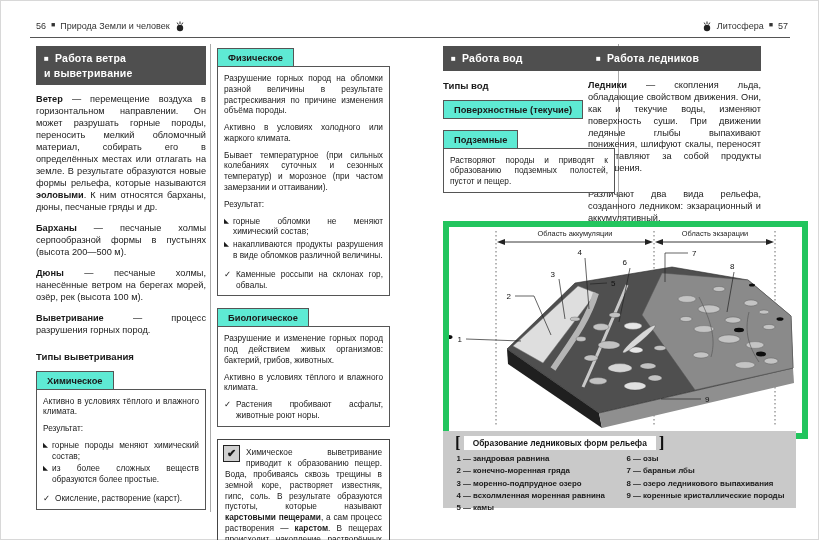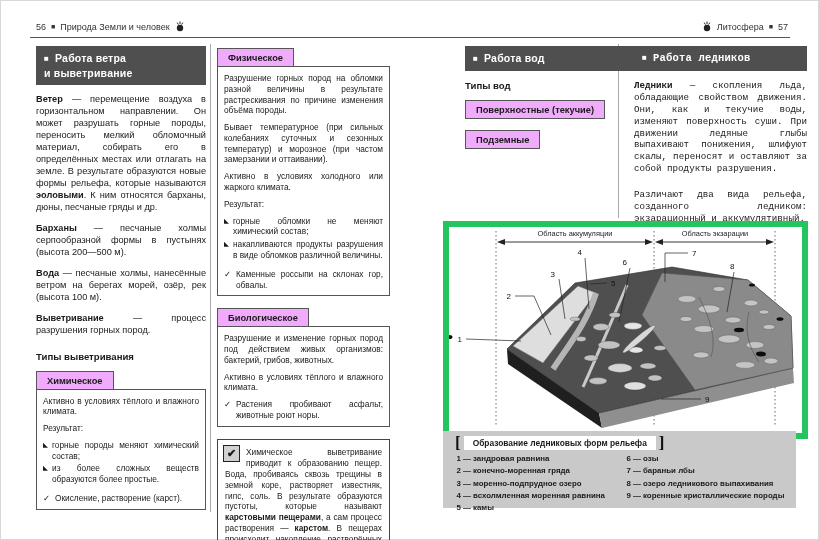--- a/index.html
+++ b/index.html
@@ -4,48 +4,48 @@
 <style>
   html,body{margin:0;padding:0;}
   body{
     width:819px;height:540px;position:relative;background:#ffffff;
     font-family:"Liberation Sans",sans-serif;color:#1a1a1a;
     -webkit-font-smoothing:antialiased;overflow:hidden;
   }
   .frame{position:absolute;inset:0;border:1px solid #d8d8d8;pointer-events:none;}
 
   
-  .runhead{position:absolute;top:21px;font-size:9px;color:#333;display:flex;align-items:center;gap:5px;}
+  .runhead{position:absolute;top:21px;font-size:9px;color:#333;display:flex;gap:5px;}
   .runhead-left{left:36px;}
   .runhead-right{right:31px;}
   .runhead .sqsm{font-size:7px;line-height:1;}
   .rule{position:absolute;left:30px;right:29px;top:37px;border-top:1.4px solid #555;}
 
   .vdiv{position:absolute;width:0;border-left:1px solid #aaa;}
   .vdiv-left{left:210px;top:44px;height:468px;}
   .vdiv-right{left:618px;top:44px;height:174px;}
 
   
   .col{position:absolute;top:46px;}
   .colA{left:36px;width:170px;}
   .colB{left:217px;width:173px;}
-  .colC{left:465px;width:172px;}
-  .colD{left:634px;width:173px;font-family:Liberation Mono, monospace;}
+  .colC{left:443px;width:172px;}
+  .colD{left:588px;width:173px;}
 
   .sec-header{background:#4f4f4f;color:#fff;font-weight:bold;font-size:10.5px;
     padding:5px 7px 5px 8px;line-height:1.4;margin-bottom:9px;letter-spacing:.2px;}
   .sec-header .sqw{font-size:8px;margin-right:6px;position:relative;top:-1px;}
 
   .para{font-size:9.2px;line-height:1.3;text-align:justify;margin:0 0 9px 0;}
   .para b{font-weight:bold;}
   .subhead{font-weight:bold;font-size:9.6px;margin:14px 0 7px 0;}
 
   
   .tabbox{margin-bottom:10px;}
-  .tab{display:inline-block;background:#f0abfc;border:1px solid #555;
+  .tab{display:inline-block;background:#5eead4;border:1px solid #555;
     font-weight:bold;font-size:9.3px;padding:4px 10px 3px 10px;position:relative;
     top:1px;z-index:2;margin-left:0px;}
   .box{border:1px solid #555;background:#fff;padding:6px 6px 5px 6px;position:relative;z-index:1;}
   .box p{font-size:8.3px;line-height:1.3;text-align:justify;margin:0 0 6px 0;}
   .box p:last-child{margin-bottom:0;}
   .blt{display:flex;font-size:8.3px;line-height:1.3;margin:0 0 2px 0;text-align:justify;}
   .blt .g{flex:0 0 9px;font-size:6.5px;padding-top:1px;}
   .exm{display:flex;font-size:8.3px;line-height:1.3;margin-top:8px;text-align:justify;}
   .exm .g{flex:0 0 12px;font-size:8.5px;}
   .reslbl{font-size:8.3px;margin:0 0 2px 0;}
@@ -104,21 +104,21 @@
 <div class="vdiv vdiv-left"></div>
 <div class="vdiv vdiv-right"></div>
 
 <div class="col colA">
   <div class="sec-header">
     <div><span class="sqw">■</span><span>Работа ветра</span></div>
     <div>и выветривание</div>
   </div>
   <p class="para"><b>Ветер</b><span> — перемещение воздуха в горизонтальном направлении. Он может разрушать горные породы, переносить мелкий обломочный материал, собирать его в определённых местах или отлагать на земле. В результате образуются новые формы рельефа, которые называются </span><b>эоловыми</b><span>. К ним относятся барханы, дюны, песчаные гряды и др.</span></p>
   <p class="para"><b>Барханы</b><span> — песчаные холмы серпообразной формы в пустынях (высота 200—500 м).</span></p>
-  <p class="para"><b>Вода</b><span> — песчаные холмы, нанесённые ветром на берегах морей, озёр, рек (высота 100 м).</span></p>
+  <p class="para"><b>Дюны</b><span> — песчаные холмы, нанесённые ветром на берегах морей, озёр, рек (высота 100 м).</span></p>
   <p class="para"><b>Выветривание</b><span> — процесс разрушения горных пород.</span></p>
   <div class="subhead">Типы выветривания</div>
 
   <div class="tabbox">
     <div class="tab">Химическое</div>
     <div class="box">
       <p>Активно в условиях тёплого и влажного климата.</p>
       <p class="reslbl">Результат:</p>
       <div class="blt">
           <span class="g">◣</span>
@@ -134,22 +134,22 @@
         </div>
     </div>
   </div>
 </div>
 
 <div class="col colB">
   <div class="tabbox">
     <div class="tab">Физическое</div>
     <div class="box">
       <p>Разрушение горных пород на обломки разной величины в результате растрескивания по причине изменения объёма породы.</p>
+      <p>Активно в условиях холодного или жаркого климата.</p>
       <p>Бывает температурное (при сильных колебаниях суточных и сезонных температур) и морозное (при частом замерзании и оттаивании).</p>
-      <p>Активно в условиях холодного или жаркого климата.</p>
       <p class="reslbl">Результат:</p>
       <div class="blt">
           <span class="g">◣</span>
           <span>горные обломки не меняют химический состав;</span>
         </div>
       <div class="blt">
           <span class="g">◣</span>
           <span>накапливаются продукты разрушения в виде обломков различной величины.</span>
         </div>
       <div class="exm">
@@ -182,20 +182,23 @@
     <div><span class="sqw">■</span><span>Работа вод</span></div>
   </div>
   <div class="subhead" style="margin-top:2px">Типы вод</div>
 
   <div class="tabbox">
     <div class="tab">Поверхностные (текучие)</div>
   </div>
 
   <div class="tabbox">
     <div class="tab">Подземные</div>
+    <div class="box">
+      <p>Растворяют породы и приводят к образованию подземных полостей, пустот и пещер.</p>
+    </div>
   </div>
 </div>
 
 <div class="col colD">
   <div class="sec-header">
     <div><span class="sqw">■</span><span>Работа ледников</span></div>
   </div>
   <p class="para"><b>Ледники</b><span> — скопления льда, обладающие свойством движения. Они, как и текучие воды, изменяют поверхность суши. При движении ледяные глыбы выпахивают понижения, шлифуют скалы, переносят и оставляют за собой продукты разрушения.</span></p>
   <p class="para" style="margin-top:14px">Различают два вида рельефа, созданного ледником: экзарационный и аккумулятивный.</p>
 </div>

